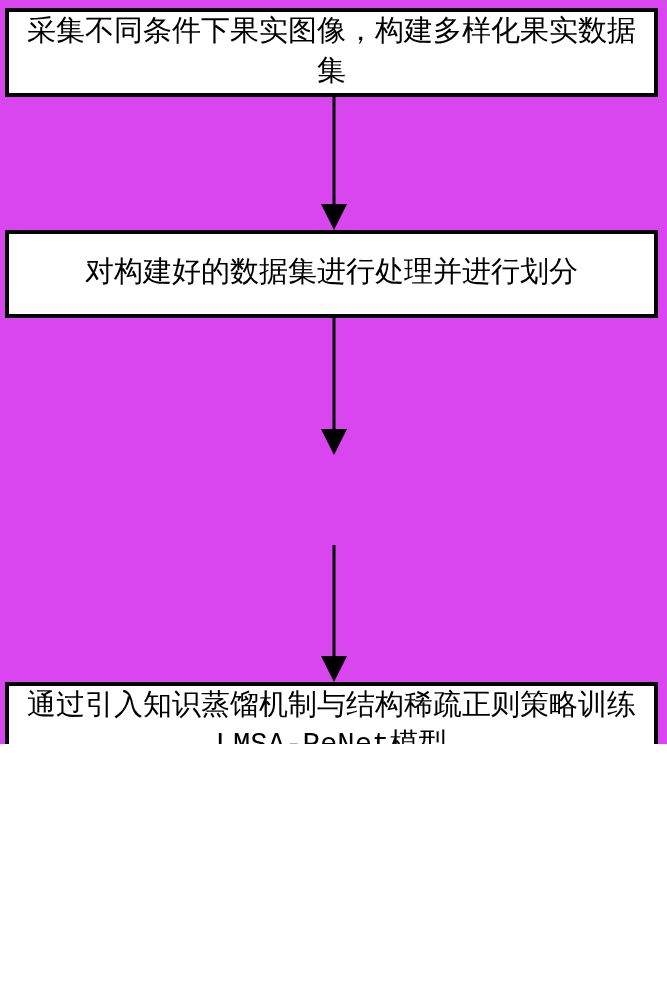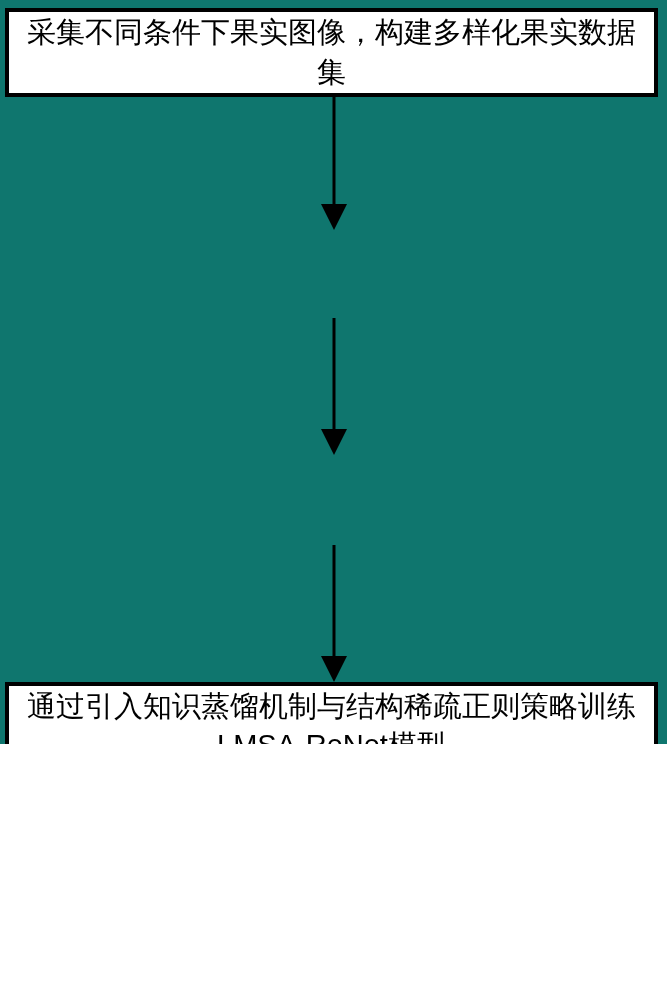--- a/index.html
+++ b/index.html
@@ -1,23 +1,23 @@
 <!DOCTYPE html>
 <html><head>
 <meta charset="utf-8">
 <style>
   * { margin: 0; padding: 0; box-sizing: border-box; }
   html, body { background: #ffffff; }
   .canvas {
     position: relative;
     width: 667px;
     height: 744px;
-    background: #0f766e;
+    background: #d946ef;
     overflow: hidden;
-    font-family: Liberation Sans, sans-serif;
+    font-family: Liberation Mono, monospace;
   }
   .flow-box {
     position: absolute;
     left: 5px;
     width: 653px;
     border: 4px solid #000000;
     background: #ffffff;
     display: flex;
     align-items: center;
     justify-content: center;
@@ -72,20 +72,23 @@
 
   <div class="flow-box" id="box1">
     <span class="box-label">采集不同条件下果实图像，构建多样化果实数据集</span>
   </div>
 
   <div class="flow-arrow" id="arrow1">
     <div class="arrow-shaft"></div>
     <div class="arrow-head"></div>
   </div>
 
+  <div class="flow-box" id="box2">
+    <span class="box-label">对构建好的数据集进行处理并进行划分</span>
+  </div>
 
   <div class="flow-arrow" id="arrow2">
     <div class="arrow-shaft"></div>
     <div class="arrow-head"></div>
   </div>
 
 
   <div class="flow-arrow" id="arrow3">
     <div class="arrow-shaft"></div>
     <div class="arrow-head"></div>

